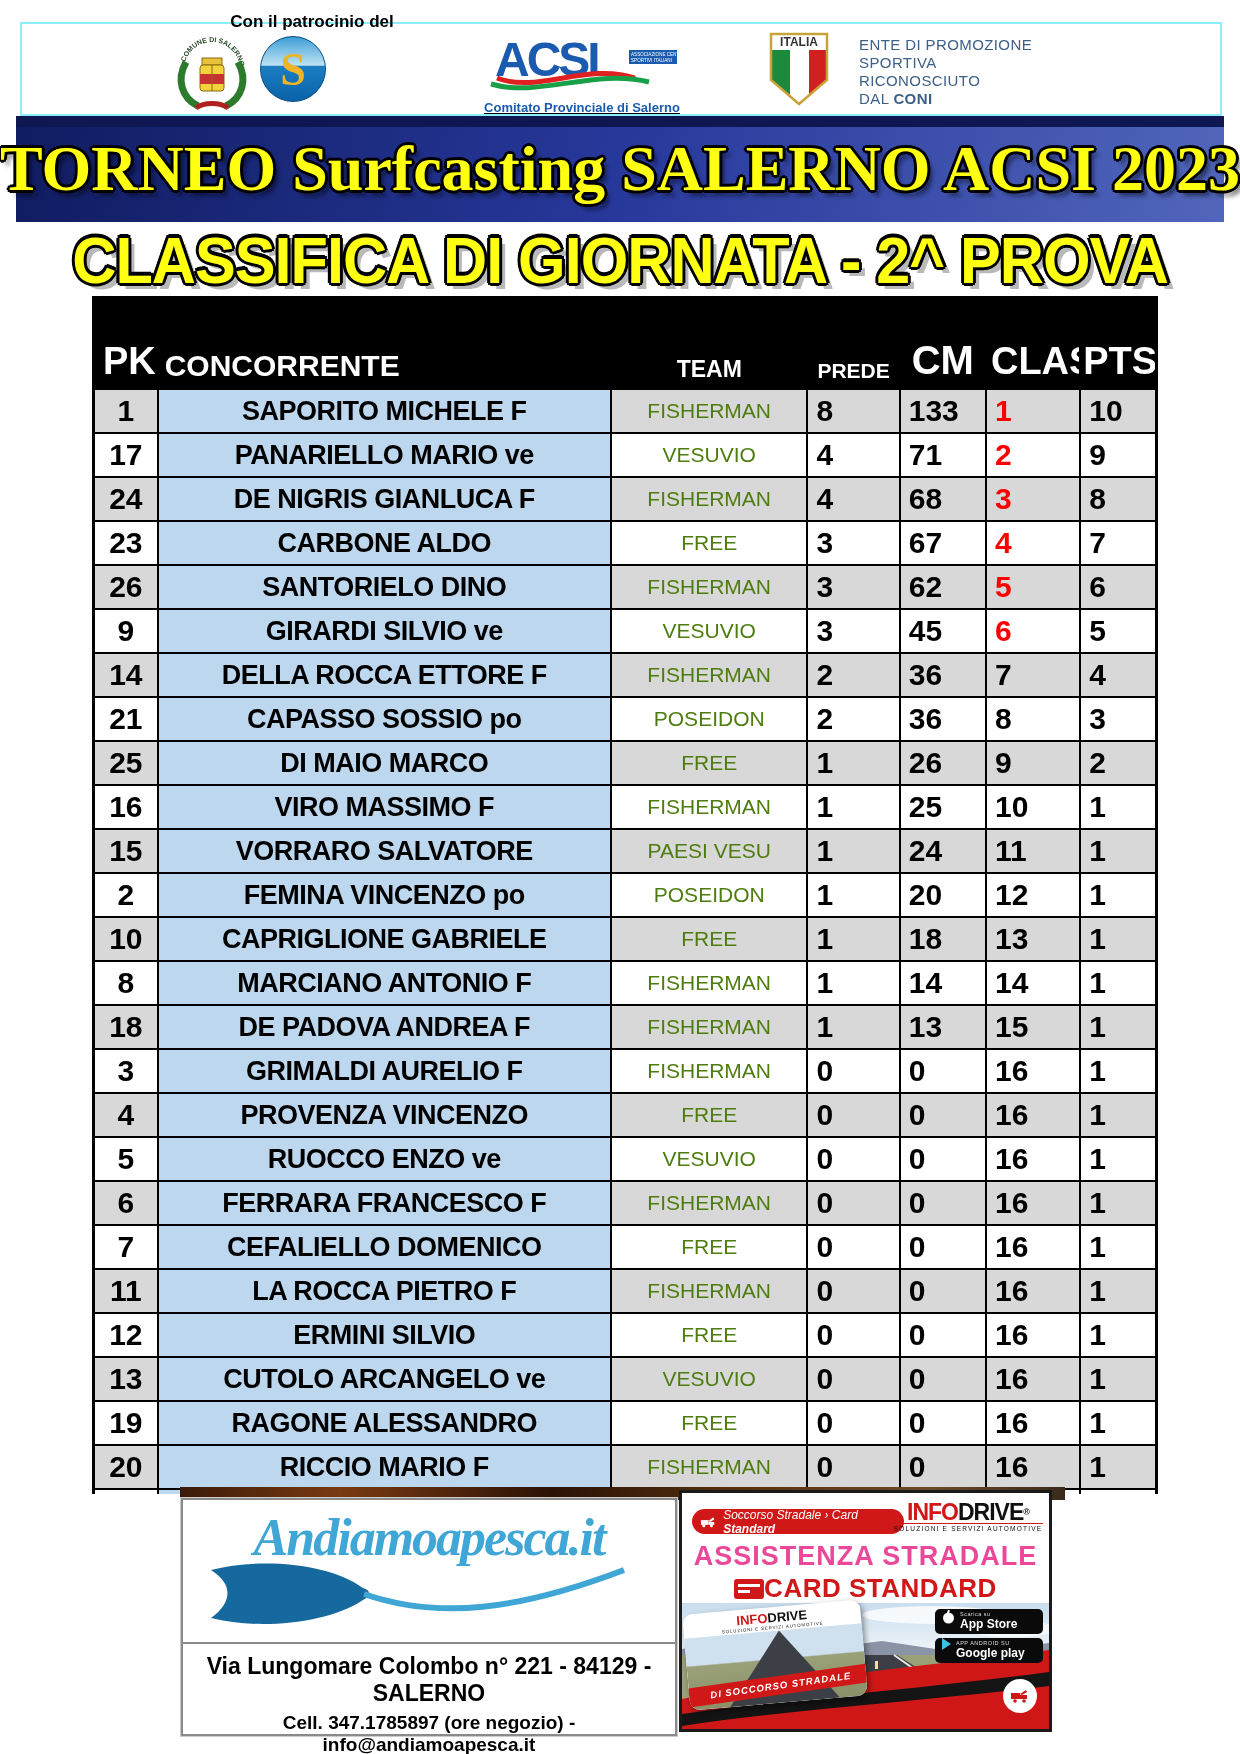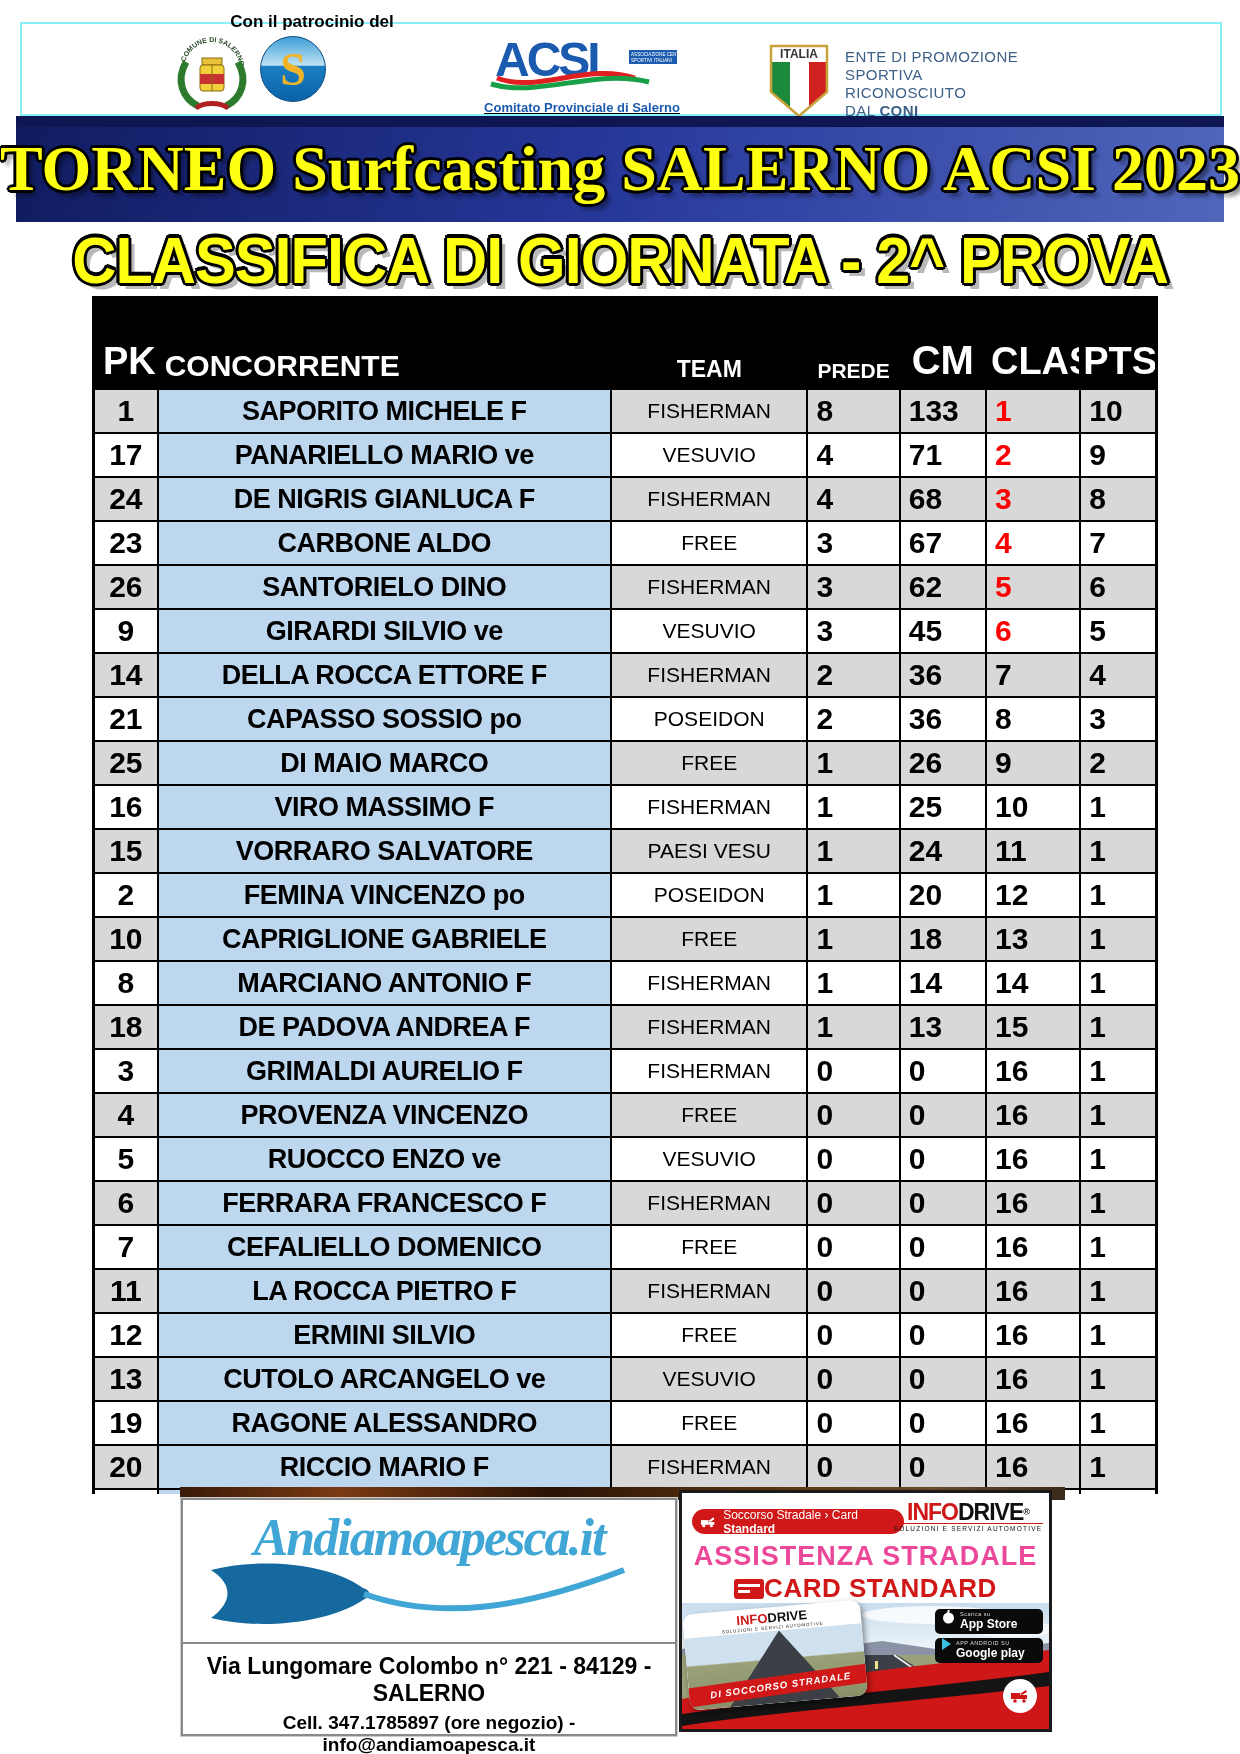--- a/index.html
+++ b/index.html
@@ -11,21 +11,21 @@
              border:2px solid #8beef8;background:#fff;}
   .patronage{position:absolute;left:150px;top:-12px;width:280px;text-align:center;
              font-weight:bold;font-size:17px;color:#000;}
   .crest{position:absolute;left:150px;top:8px;}
   .s-badge{position:absolute;left:238px;top:12px;width:64px;height:64px;border-radius:50%;
            background:linear-gradient(180deg,#3d9fd8 0%,#bfe2f2 44%,#1c7ec2 46%,#0a62a8 100%);
            border:1px solid #0a4a80;display:flex;align-items:center;justify-content:center;}
   .s-badge span{font-family:"Liberation Serif",serif;font-weight:bold;font-size:46px;color:#f0b429;}
   .acsi-wrap{position:absolute;left:435px;top:8px;width:250px;text-align:center;text-decoration:underline;}
   .acsi-sub{font-weight:bold;font-size:13px;color:#1a5bb0;margin-top:-4px;}
-  .coni-wrap{position:absolute;left:745px;top:6px;display:flex;gap:14px;margin-top:12px;}
+  .coni-wrap{position:absolute;left:745px;top:6px;display:flex;gap:28px;}
   .coni-text{font-size:15px;line-height:18px;color:#3d6087;letter-spacing:.4px;padding-top:6px;}
   .coni-text b{color:#3d6087;}
 
   
   .title-bar{position:absolute;left:16px;top:116px;width:1208px;height:106px;
              background:linear-gradient(100deg,#101c60 0%,#27389b 50%,#5066bb 100%);
              display:flex;align-items:center;justify-content:center;}
   .title-bar::before{content:"";position:absolute;left:0;top:0;width:100%;height:11px;background:#0e1752;}
   .main-title{font-family:"Liberation Serif",serif;font-weight:bold;font-size:64px;
               color:#ffff12;white-space:nowrap;
@@ -47,21 +47,21 @@
   th.h-team{font-size:23px;text-align:center;}
   th.h-prede{font-size:21px;text-align:center;}
   th.h-cm{font-size:40px;text-align:center;}
   th.h-class{font-size:38px;text-align:left;padding-left:4px;}
   th.h-pts{font-size:38px;text-align:left;padding-left:2px;}
   tbody td{height:42px;padding:0;}
   tbody tr:nth-child(odd) td{background:#d8d8d8;}
   tbody tr:nth-child(even) td{background:#ffffff;}
   td.c-pk{text-align:center;font-weight:bold;font-size:30px;}
   td.c-name{background:#bdd7ee !important;text-align:center;font-weight:bold;font-size:27px;letter-spacing:-.5px;}
-  td.c-team{text-align:center;font-size:21px;color:#000000;margin-left:28px;}
+  td.c-team{text-align:center;font-size:21px;color:#4d7c0f;margin-left:28px;}
   td.c-num{text-align:left;font-weight:bold;font-size:30px;padding-left:8px;}
   td.c-red{color:#ff0000;}
 
   
   .photo-strip{position:absolute;left:180px;top:1487px;width:885px;height:13px;z-index:3;
      background:linear-gradient(90deg,#3a1a08,#7a3a12 18%,#2a1205 42%,#58320f 64%,#6b4a2a 85%,#3a2a1a);}
   .ad-shop{position:absolute;left:181px;top:1498px;width:492px;height:234px;z-index:4;
            background:#fff;border:2px solid #8a8a8a;outline:1px solid #ccc;}
   .shop-logo-area{position:relative;height:142px;}
   .shop-logo-text{text-align:center;padding-top:8px;font-family:"Liberation Serif",serif;
@@ -69,21 +69,21 @@
   .shop-fish{position:absolute;left:16px;top:58px;}
   .shop-address{border-top:2px solid #8a8a8a;text-align:center;padding-top:9px;}
   .addr1{font-weight:bold;font-size:23px;color:#000;}
   .addr2{font-weight:bold;font-size:19px;color:#000;margin-top:5px;}
 
   .ad-drive{position:absolute;left:679px;top:1490px;width:373px;height:242px;z-index:4;
             background:#fff;border:3px solid #1a1a1a;box-sizing:border-box;overflow:hidden;}
   .drive-top{position:relative;height:110px;background:#fff;}
   .drive-pill{position:absolute;left:10px;top:16px;width:212px;height:25px;border-radius:13px;
               background:#d01818;color:#fff;display:flex;align-items:center;gap:6px;
-              font-size:12px;padding-left:8px;box-sizing:border-box;}
+              font-size:12px;padding-left:8px;box-sizing:border-box;font-style:italic;}
   .drive-brand{position:absolute;right:6px;top:8px;width:150px;text-align:center;}
   .brand-line{font-weight:bold;font-size:23px;letter-spacing:-1px;line-height:22px;}
   .brand-info{color:#d01818;} .brand-drive{color:#101010;} .brand-reg{font-size:9px;vertical-align:top;color:#101010;}
   .brand-sub{font-size:6.5px;letter-spacing:1.2px;color:#101010;border-top:1px solid #d01818;padding-top:1px;}
   .drive-headline{position:absolute;left:0;top:48px;width:100%;text-align:center;
                   font-weight:bold;font-size:27px;letter-spacing:1px;color:#ec4899;}
   .drive-cardline{position:absolute;left:0;top:80px;width:100%;display:flex;align-items:center;
                   justify-content:center;}
   .card-icon{width:30px;height:20px;background:#d01818;border-radius:3px;position:relative;}
   .card-icon::before{content:"";position:absolute;left:4px;top:5px;width:22px;height:3px;background:#fff;}

